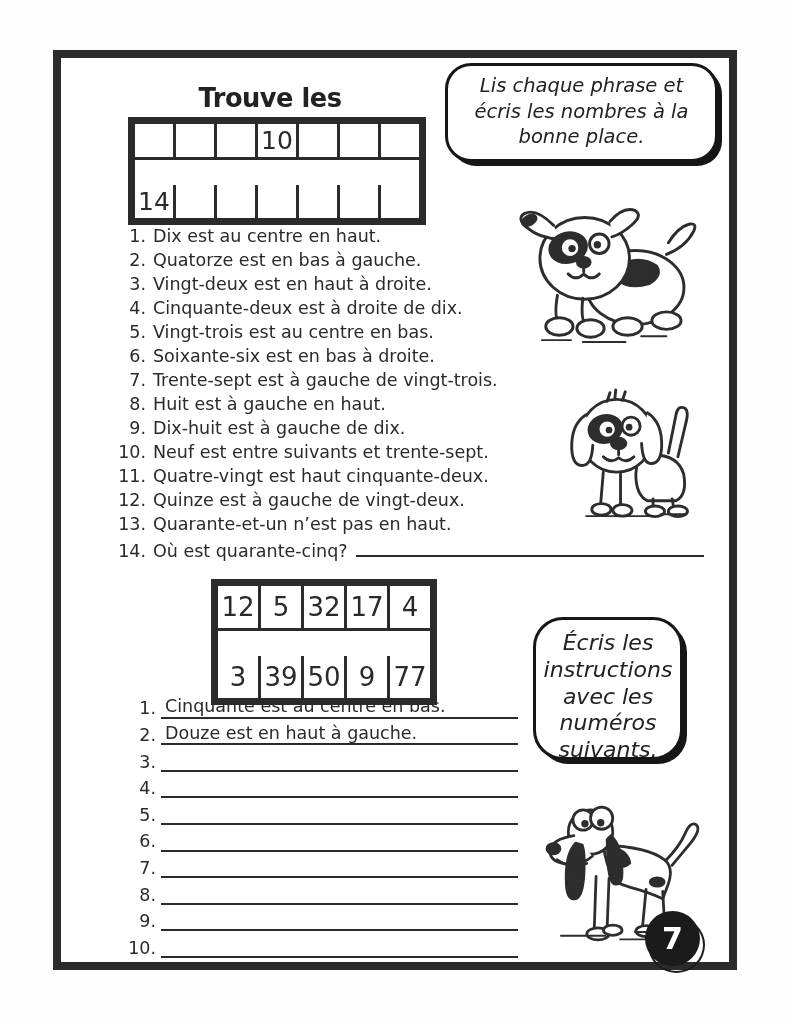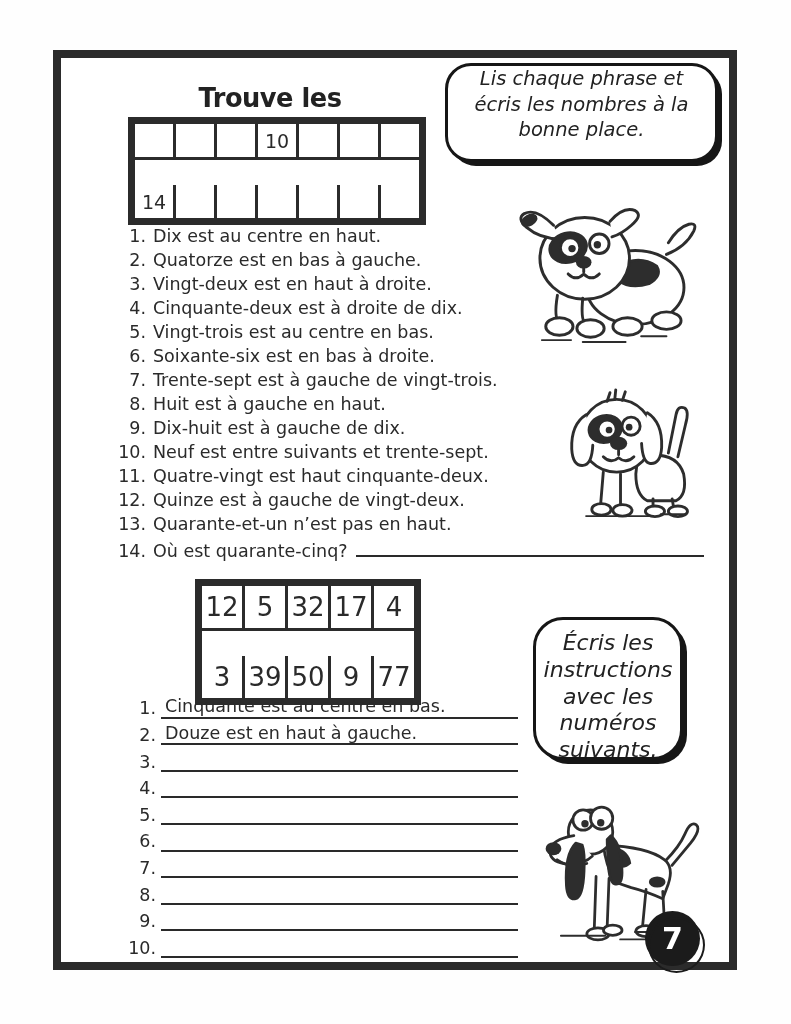--- a/index.html
+++ b/index.html
@@ -9,34 +9,34 @@
          border:8px solid #2b2b2b;box-sizing:border-box;background:#fff;}
   .title{position:absolute;left:120px;top:64px;width:300px;text-align:center;
          font-size:27px;font-weight:bold;letter-spacing:-0.5px;color:#222;
          transform:scaleX(0.95);}
   
   .bubble{position:absolute;background:#fff;border:3.5px solid #161616;
           box-shadow:5px 5px 0 -1px #161616;text-align:center;font-style:italic;
           color:#222;box-sizing:border-box;}
   .bubble .bline{display:block;white-space:nowrap;}
   .bubble-top{left:445px;top:63px;width:273px;height:99px;border-radius:26px;
-              font-size:19.5px;line-height:1.32;padding-top:0;}
+              font-size:19.5px;line-height:1.32;padding-top:7px;}
   .bubble-bottom{left:533px;top:617px;width:150px;height:143px;border-radius:30px;
                  font-size:22px;line-height:1.22;padding-top:10px;}
   
   .num-grid{position:absolute;border:7px solid #2b2b2b;background:#fff;
             display:inline-block;}
   .grow{display:flex;}
   .gcell{display:flex;align-items:center;justify-content:center;background:#fff;
          border-right:3px solid #2b2b2b;border-bottom:3px solid #2b2b2b;color:#2a2a2a;}
   .grow .gcell:last-child{border-right:none;}
   .grow:last-child .gcell{border-bottom:none;margin-top:25px;}
   .grid-a{left:128px;top:117px;}
-  .grid-a .gcell{width:38px;height:33px;font-size:19px;}
-  .grid-b{left:195px;top:579px;}
+  .grid-a .gcell{width:38px;height:33px;font-size:25px;}
+  .grid-b{left:211px;top:579px;}
   .grid-b .gcell{width:40px;height:42px;font-size:26px;}
   
   .sentence-list{position:absolute;left:116px;top:226px;width:588px;}
   .s-item{display:flex;align-items:baseline;height:24px;font-size:17.5px;white-space:nowrap;}
   .s-num{flex:none;width:30px;text-align:right;padding-right:7px;}
   .s-text{flex:none;}
   .s-blank{flex:1;border-bottom:2px solid #2a2a2a;margin-left:8px;height:17px;}
   
   .answer-list{position:absolute;left:122px;top:692px;width:396px;}
   .a-item{display:flex;align-items:flex-end;height:26.6px;font-size:17.5px;}

